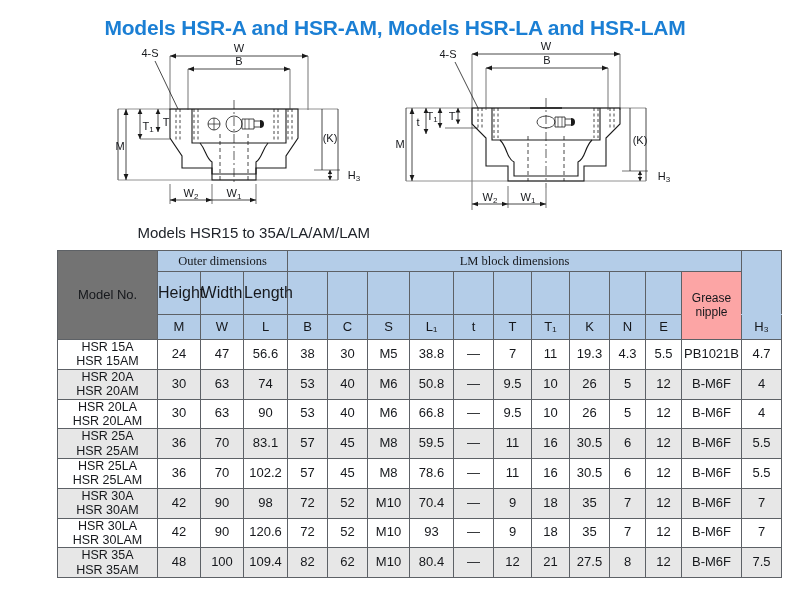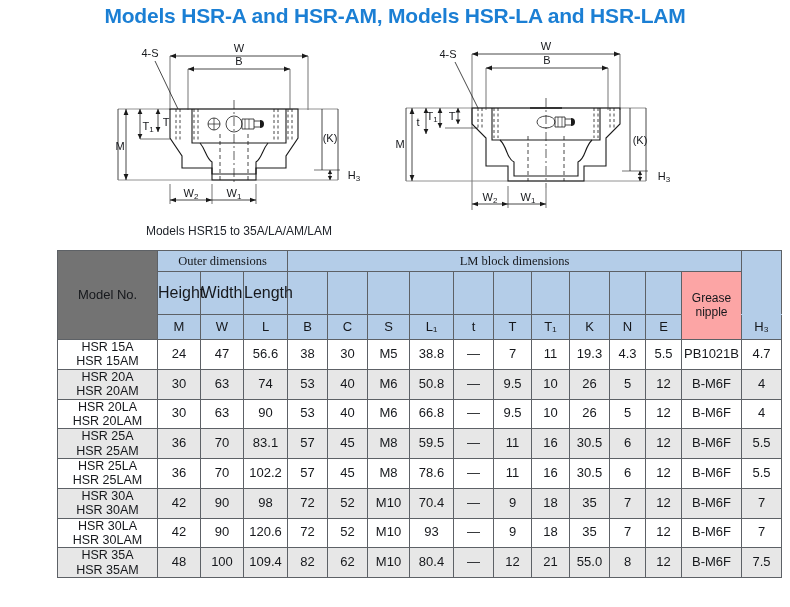--- a/index.html
+++ b/index.html
@@ -6,38 +6,38 @@
   body{
     width:790px;height:607px;
     background:#ffffff;
     font-family:"Liberation Sans", sans-serif;
     overflow:hidden;
     position:relative;
     color:#1a1a1a;
   }
   
   #page-title{
-    position:absolute;left:0;top:4px;width:790px;
+    position:absolute;left:0;top:16px;width:790px;
     text-align:center;
     font-size:21px;font-weight:bold;
     color:#1b7fd4;
     letter-spacing:-0.2px;
     white-space:nowrap;
   }
   
   #figures{
     position:absolute;left:0;top:38px;width:790px;height:210px;
   }
   .figure{position:absolute;top:0;height:210px;}
   #figure-left{left:108px;width:262px;}
   #figure-right{left:382px;width:296px;}
   .fig-svg{display:block;}
   .fig-caption{
     position:absolute;top:186px;width:100%;
-    text-align:center;font-size:12px;color:#20242b;
+    text-align:right;font-size:15px;color:#20242b;
     white-space:nowrap;
   }
   
   #dim-table-wrap{
     position:absolute;left:57px;top:250px;width:674px;
   }
   table.dim{
     border-collapse:collapse;
     table-layout:fixed;
     width:674px;
@@ -492,21 +492,21 @@
           <td class="val">48</td>
           <td class="val">100</td>
           <td class="val">109.4</td>
           <td class="val">82</td>
           <td class="val">62</td>
           <td class="val">M10</td>
           <td class="val">80.4</td>
           <td class="val dash">—</td>
           <td class="val">12</td>
           <td class="val">21</td>
-          <td class="val">55.0</td>
+          <td class="val">27.5</td>
           <td class="val">8</td>
           <td class="val">12</td>
           <td class="val">B-M6F</td>
           <td class="val">7.5</td>
         </tr>
       </tbody>
   </table>
 </div>
 
 </body></html>

